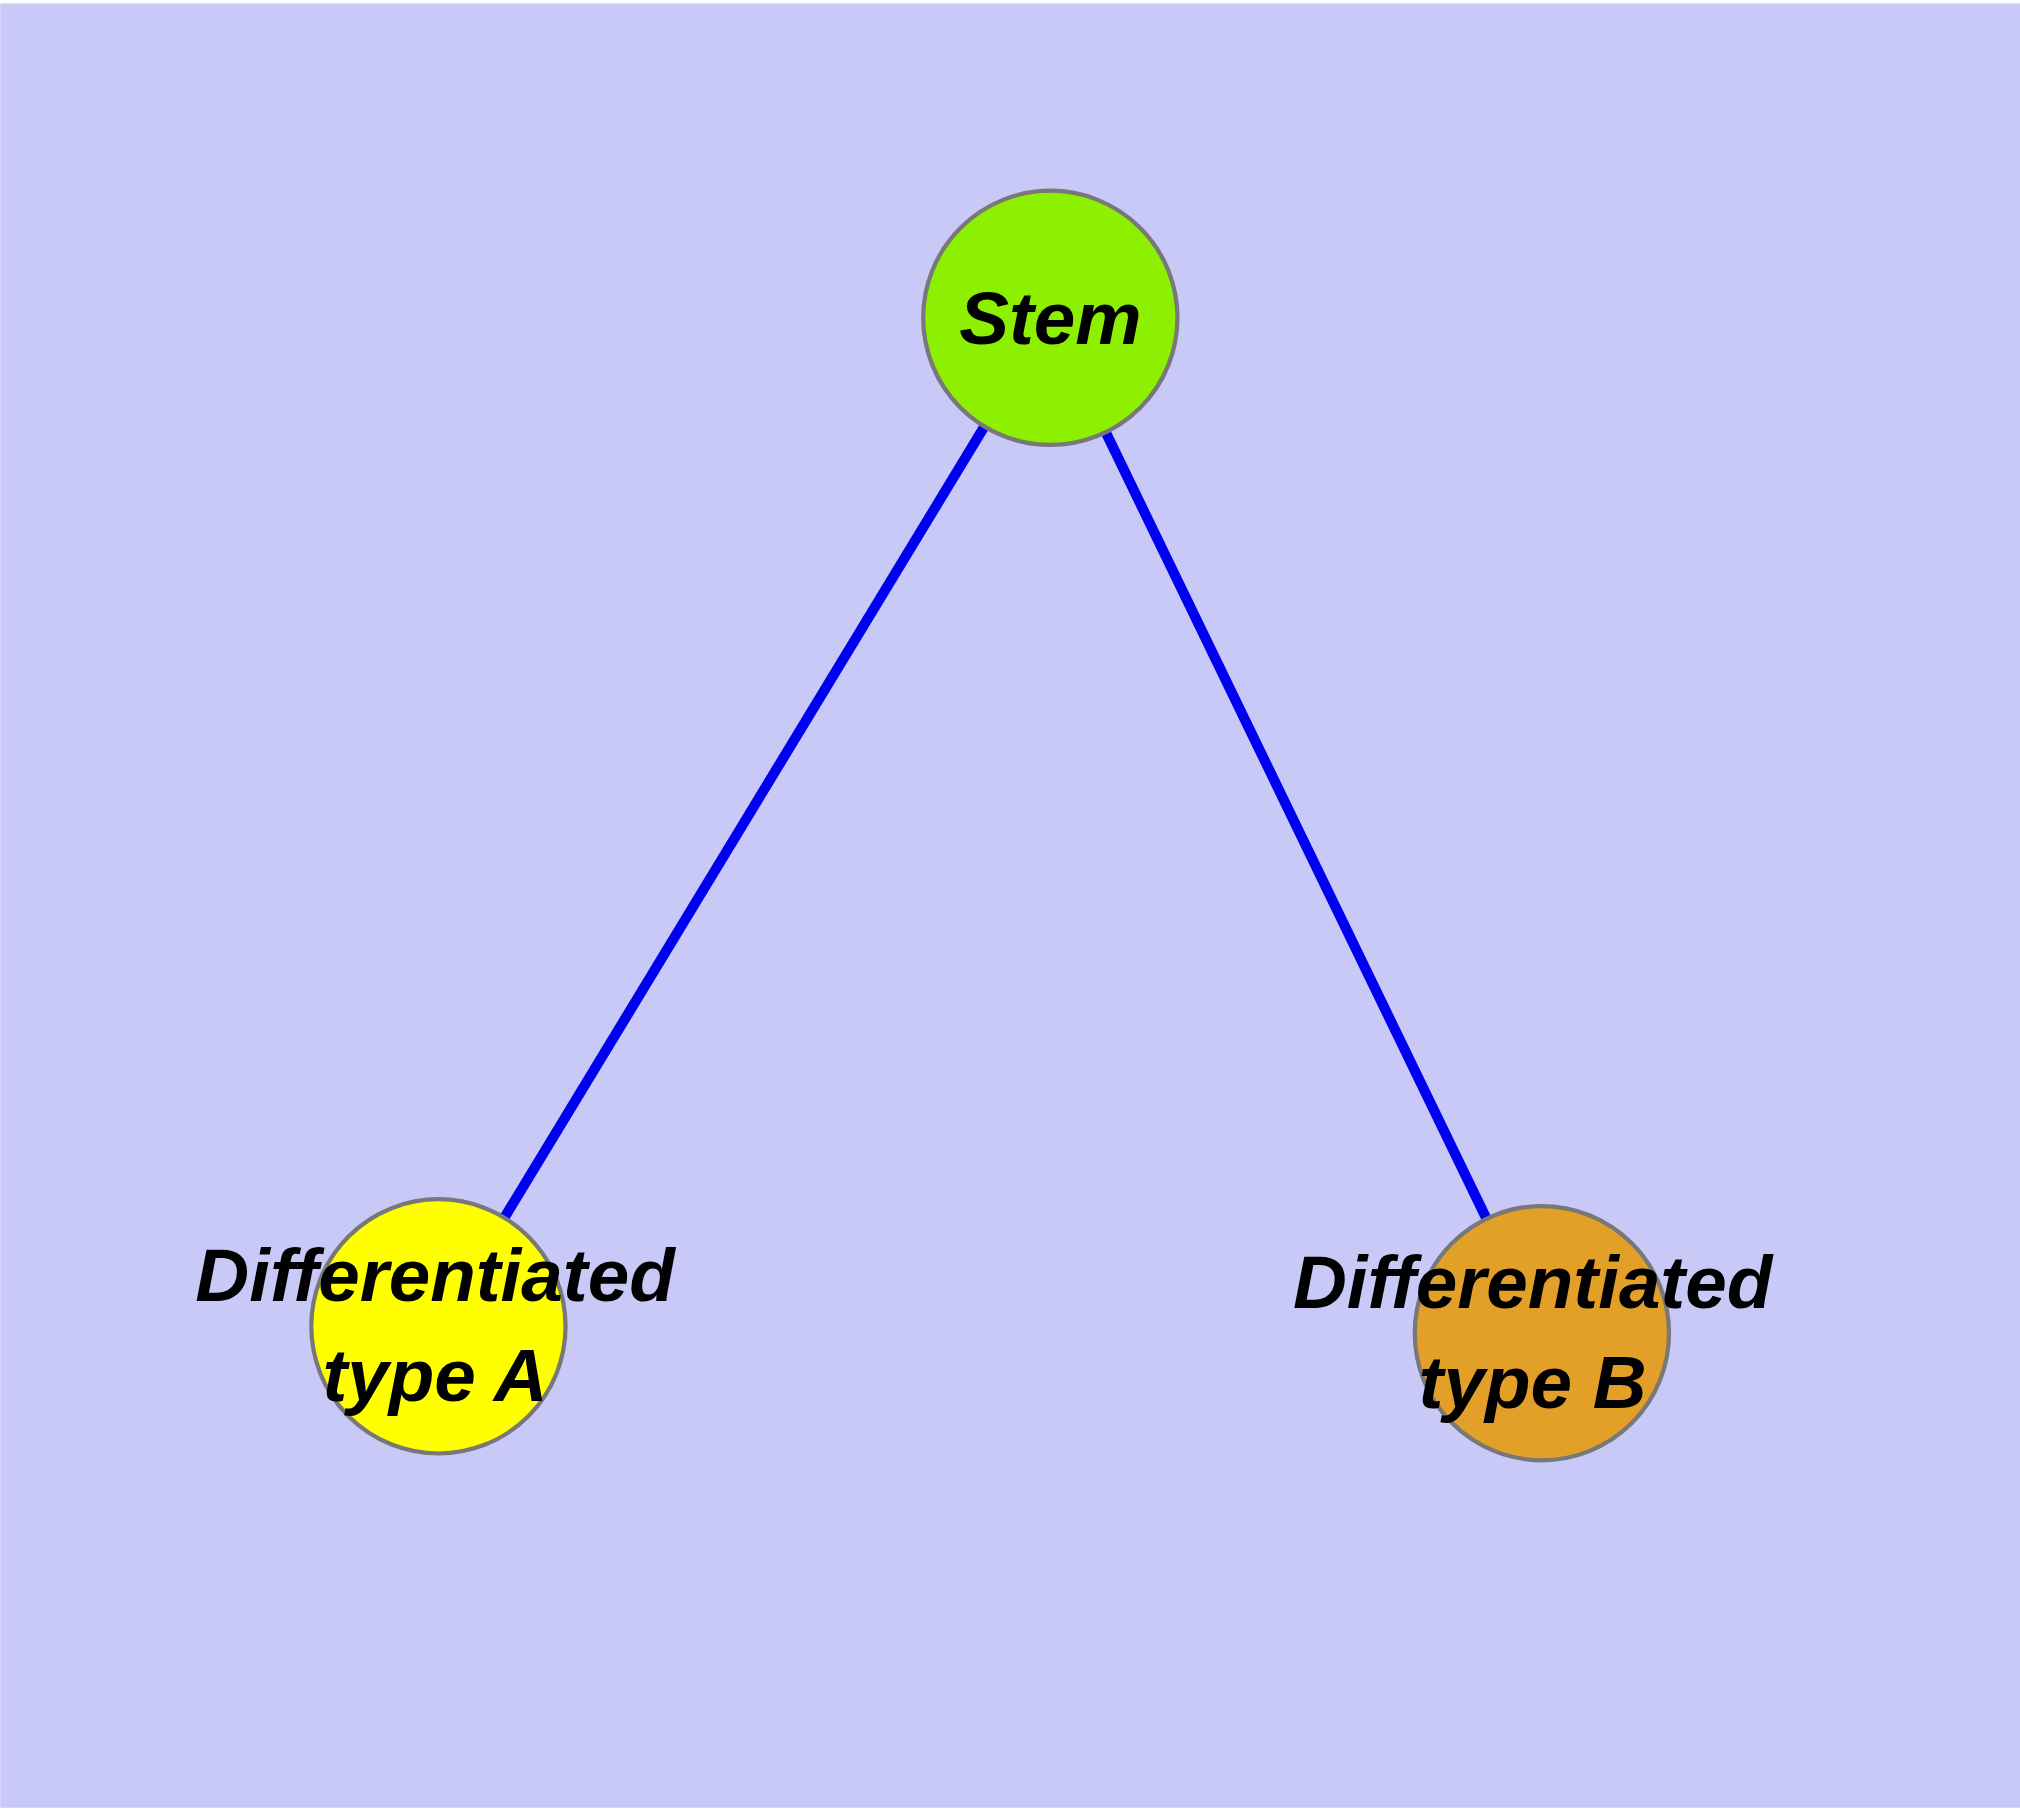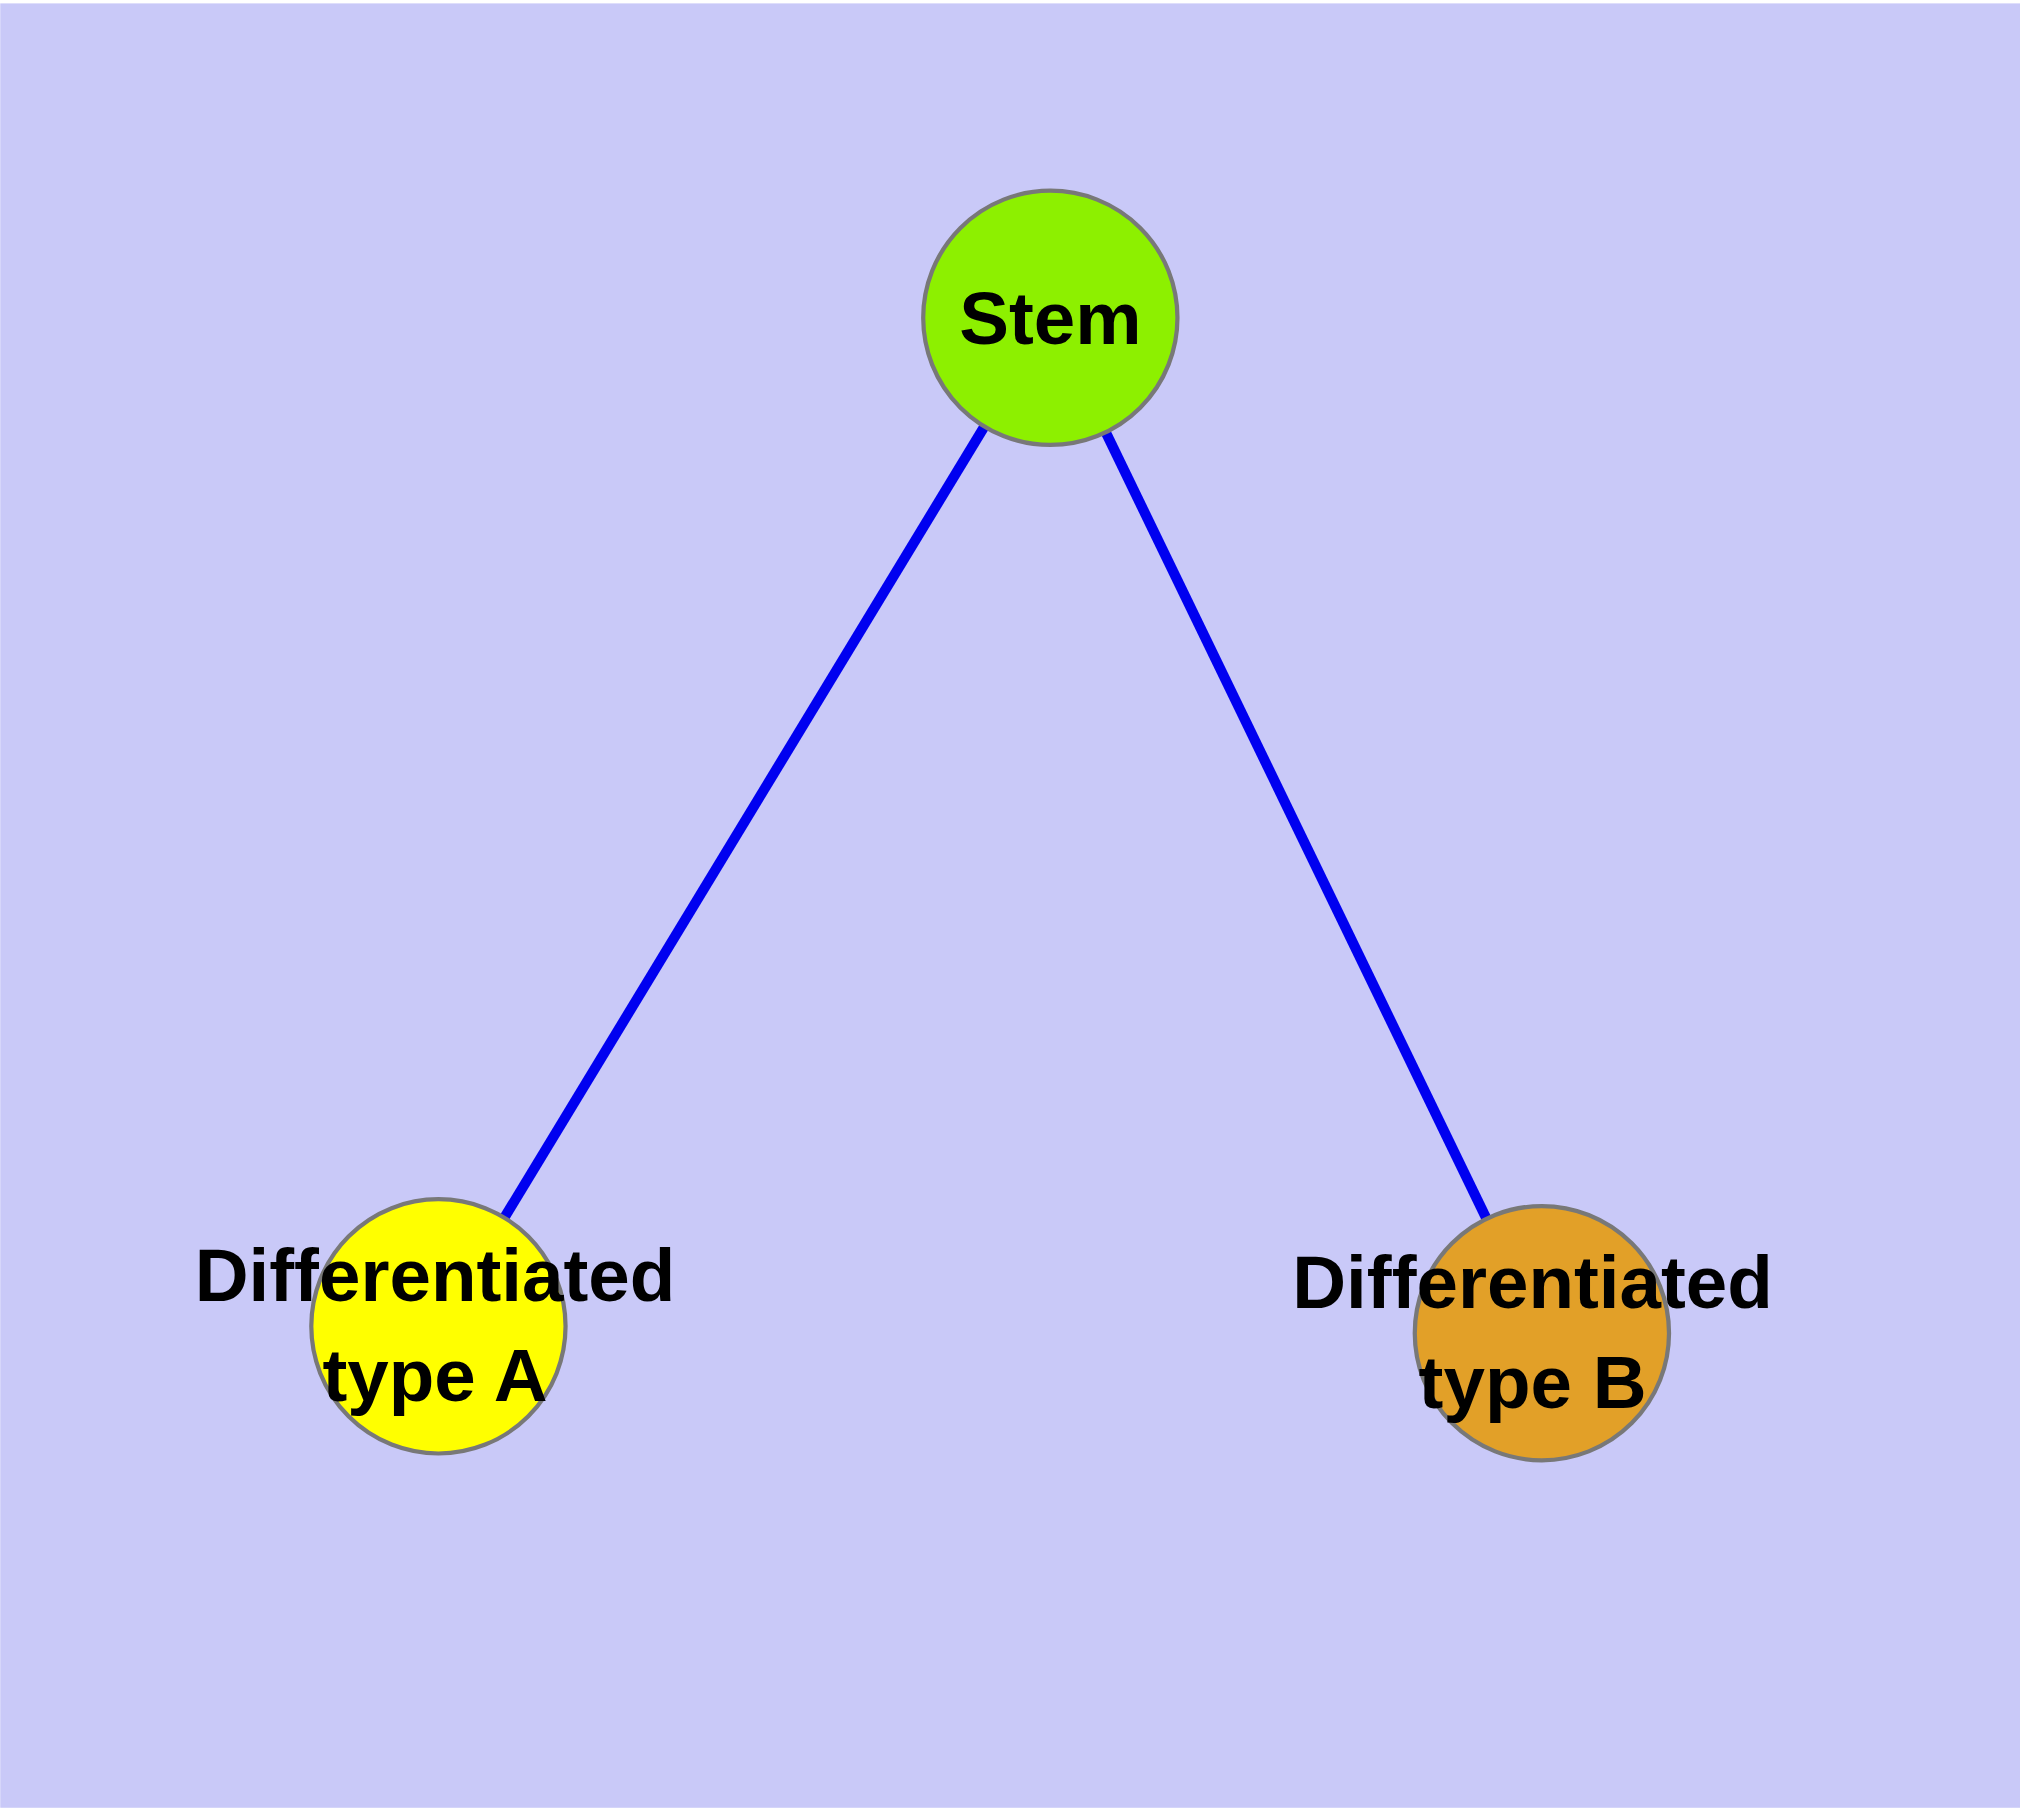--- a/index.html
+++ b/index.html
@@ -7,20 +7,21 @@
     padding: 0;
     background: #ffffff;
     width: 2021px;
     height: 1812px;
     overflow: hidden;
   }
   .diagram-wrap {
     position: relative;
     width: 2021px;
     height: 1572px;
+    font-style: italic;
   }
   svg.diagram {
     display: block;
     width: 2021px;
     height: 1812px;
   }
   .edge-line {
     stroke-width: 12px;
     stroke-linecap: butt;
   }

